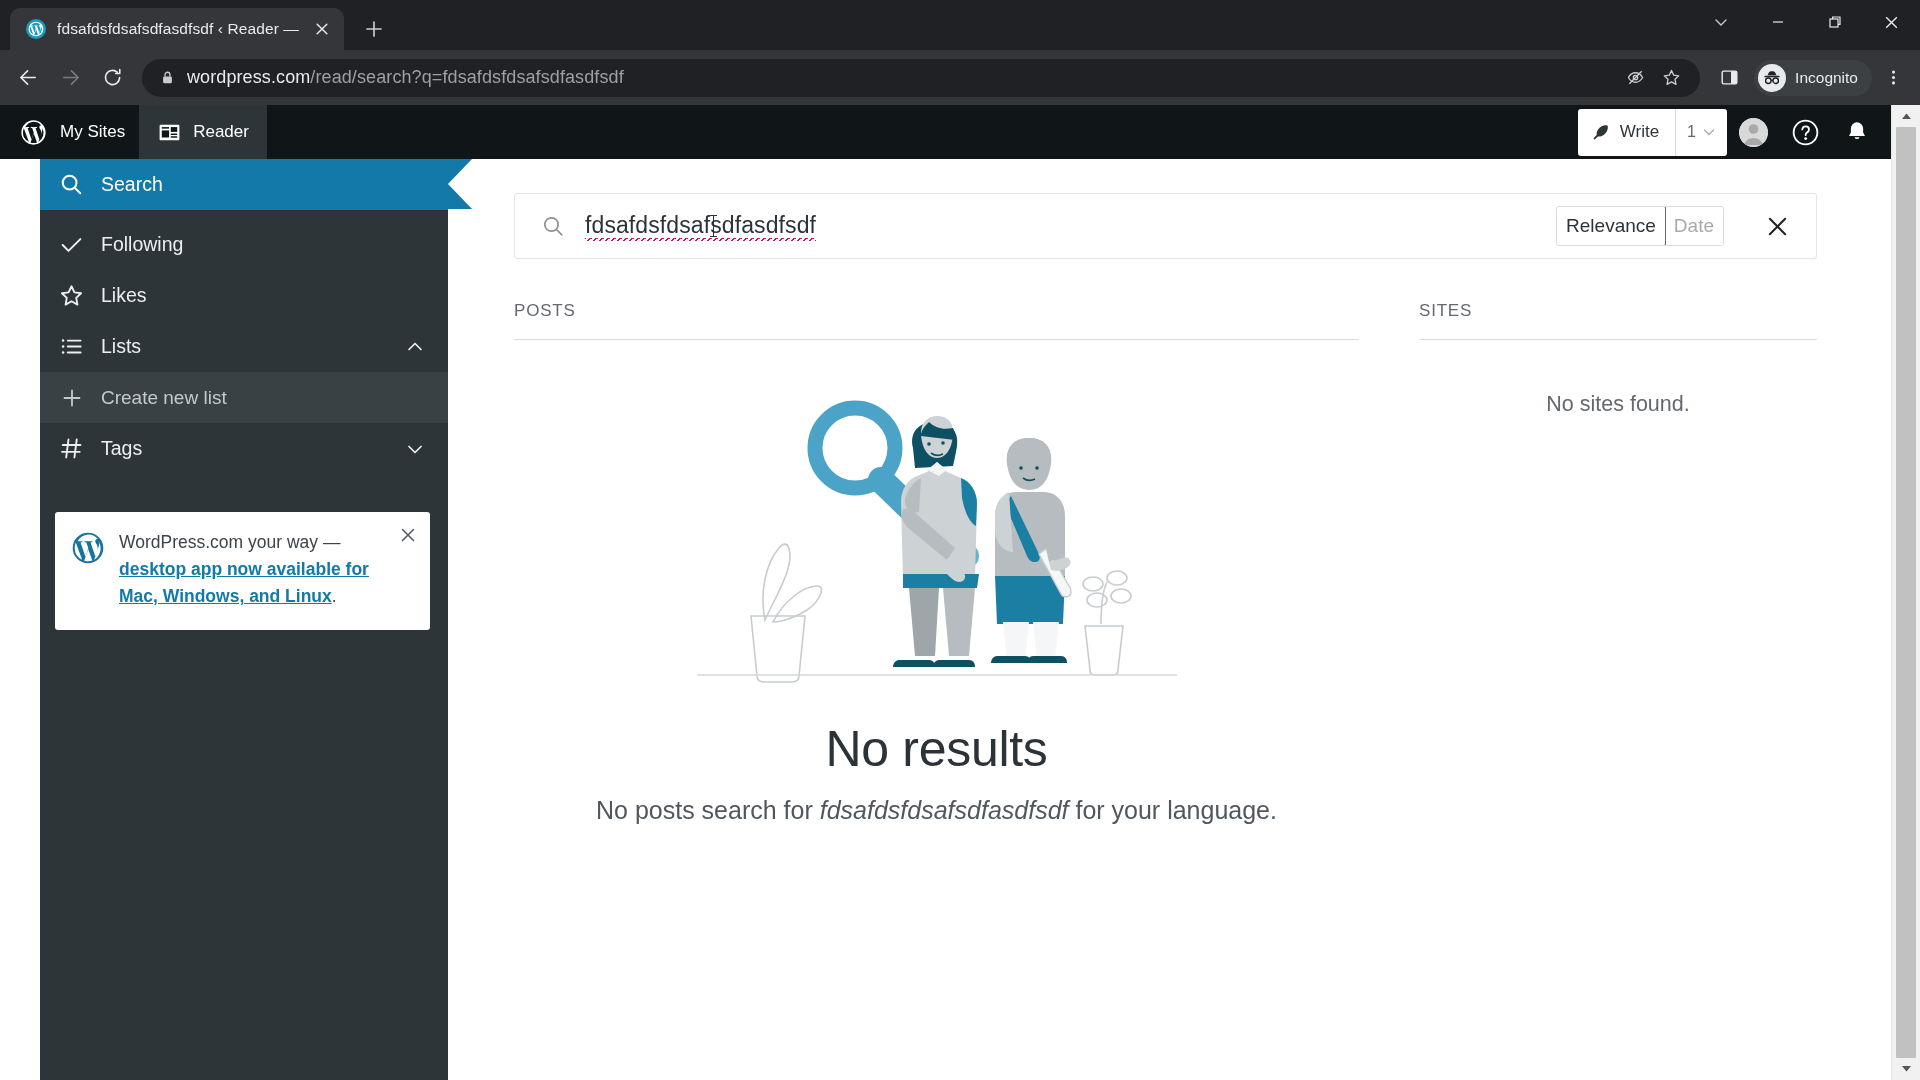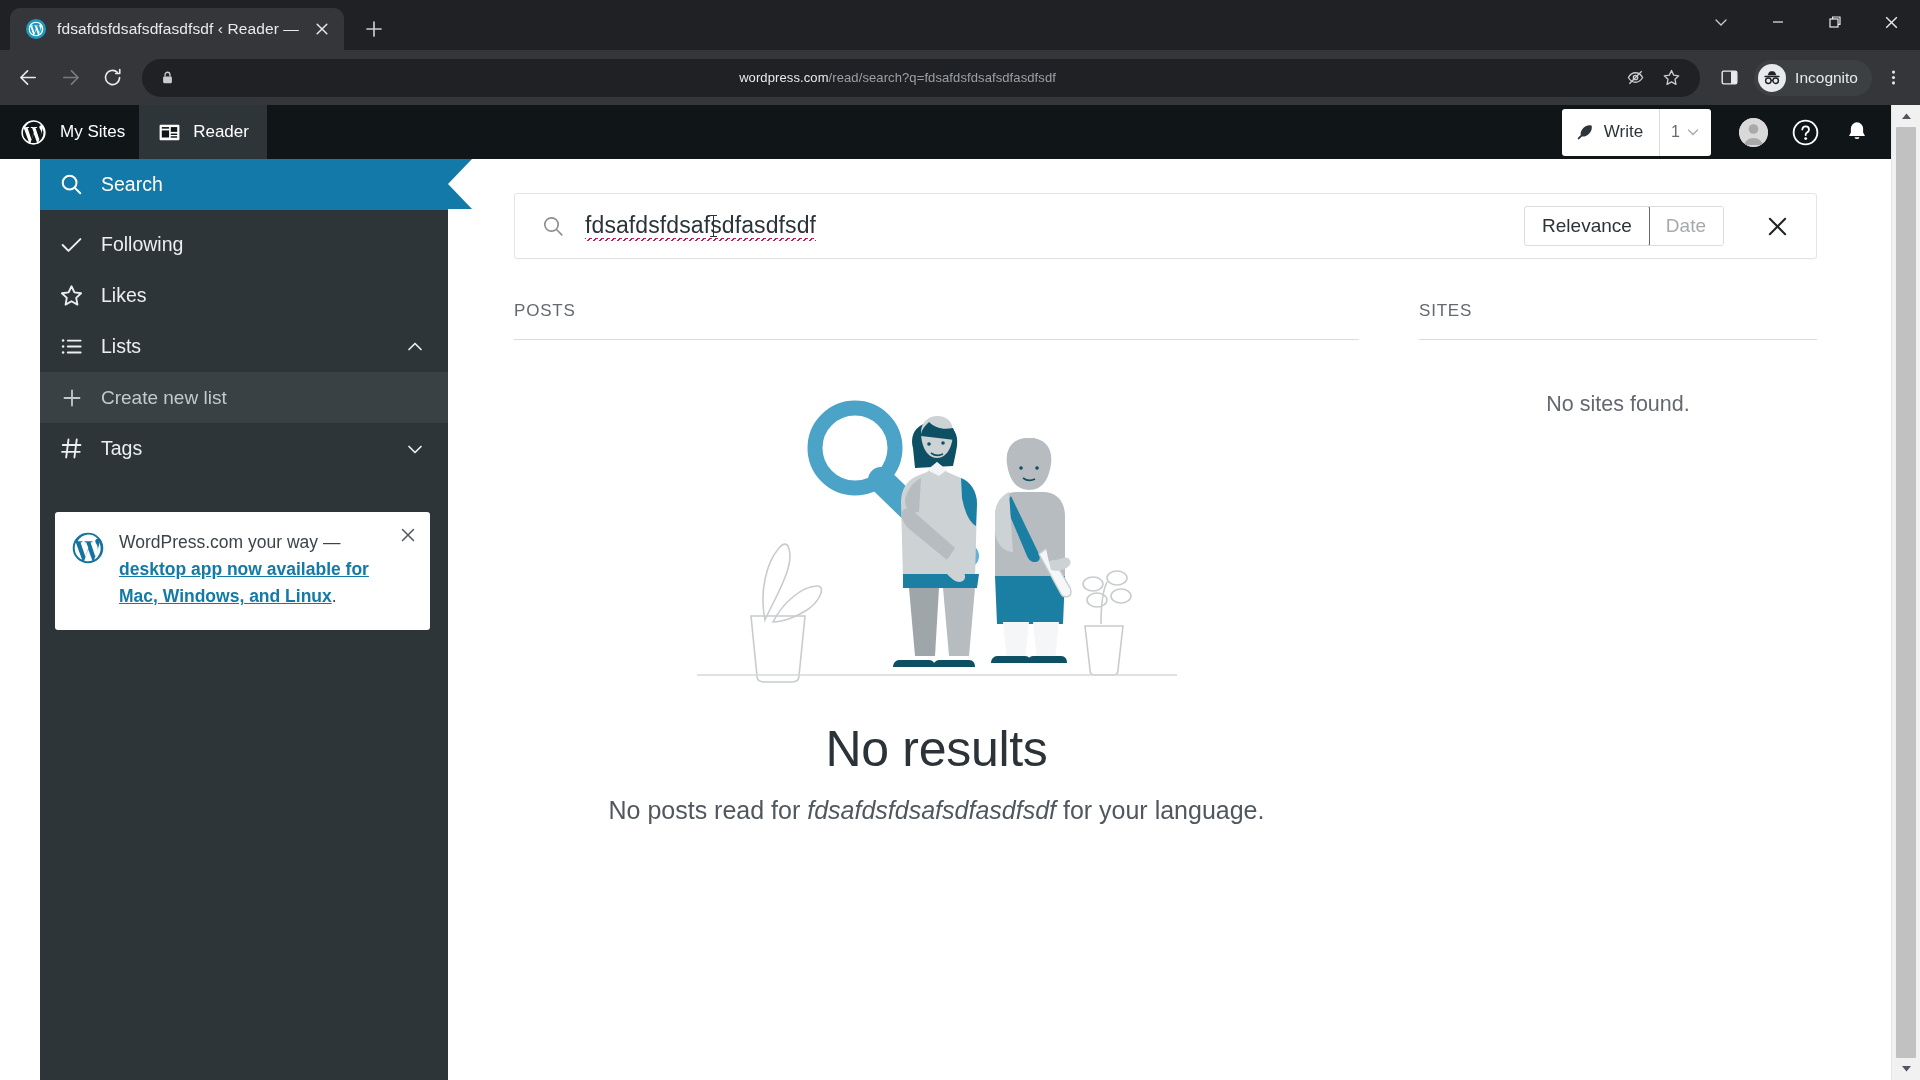--- a/index.html
+++ b/index.html
@@ -98,24 +98,23 @@
     border-radius: 19px;
     display: flex; align-items: center;
     padding: 0 14px 0 18px;
     gap: 12px;
     min-width: 0;
   }
   .lock svg { width: 15px; height: 15px; display:block; }
   .urltext {
     flex: 1;
     color: #9aa0a6;
-    font-size: 13px;
+    font-size: 18px;
     white-space: nowrap; overflow: hidden;
     letter-spacing: .1px;
-    text-align: center;
   }
   .urltext b { color: #e8eaed; font-weight: 400; }
   .omni-icons { display: flex; align-items: center; gap: 6px; }
   .omni-ic { width: 30px; height: 30px; display:flex; align-items:center; justify-content:center; }
   .omni-ic svg { width: 19px; height: 19px; }
 
   .tb-right { display: flex; align-items: center; gap: 4px; }
   .sidepanel { width: 38px; height: 38px; display:flex; align-items:center; justify-content:center; }
   .sidepanel svg { width: 19px; height: 19px; }
   .incognito-pill {
@@ -170,21 +169,20 @@
   .mb-item.wplogo { padding-left: 20px; padding-right: 14px; gap: 13px; }
   .mb-item.active { background: #2e3538; }
   .mb-logo svg { width: 27px; height: 27px; display:block; }
   .mb-reader-ic svg { width: 25px; height: 25px; display:block; }
   .mb-spacer { flex: 1; }
   .mb-right { display: flex; align-items: center; gap: 0; padding-right: 8px; }
   .write-btn {
     height: 47px; background: #fff; color: #2e3538;
     display: flex; align-items: center;
     border-radius: 3px;
-    margin-right: 16px;
     overflow: hidden;
   }
   .write-main { display: flex; align-items: center; gap: 9px; padding: 0 16px 0 14px; height: 100%; }
   .write-main svg { width: 19px; height: 19px; display:block; }
   .write-label { font-size: 17px; color: #2e3538; }
   .write-count {
     display: flex; align-items: center; gap: 6px;
     padding: 0 11px; height: 100%;
     border-left: 1px solid #dcdcde;
     color: #646970; font-size: 16px;
@@ -314,21 +312,21 @@
 
   .segmented {
     display: flex;
     border: 1px solid #dcdcde;
     border-radius: 3px;
     overflow: hidden;
     height: 40px;
     flex: 0 0 auto;
   }
   .seg {
-    padding: 0 17px;
+    padding: 0 9px;
     display: flex; align-items: center;
     font-size: 19px;
     color: #a7aaad;
     background: #fff;
   }
   .seg.active {
     color: #2c3338;
     border: 1px solid #646970;
     border-radius: 2px;
     margin: -1px;
@@ -770,21 +768,21 @@
                   <path d="M320 268h28c4 0 6 3 6 7h-40c0-4 3-7 6-7z" fill="#0d4f63"></path>
                   <path d="M356 268h28c4 0 6 3 6 7h-40c0-4 3-7 6-7z" fill="#0d4f63"></path>
                   <path d="M334 108l28 58c2 4 0 8-4 8s-6-2-8-6l-22-52z" fill="#1b7fa3"></path>
                   <path d="M362 166l22 40c2 4 10 4 10-2 0-2 0-4-2-6l-22-38z" fill="#f4f6f7" stroke="#c8ccce" stroke-width="1.4"></path>
                   <path d="M318 128c0-12 6-20 14-24l4 60c-10 0-18-10-18-22z" fill="#cdd2d4"></path>
                   <path d="M372 130c8 4 14 12 14 24 0 10-6 18-14 20l-4-18z" fill="#b6bcbf"></path>
                   <path d="M372 174l14-4c6-2 10 4 6 8-4 4-12 6-18 4z" fill="#cdd2d4"></path>
                 </svg>
 
                 <div class="empty-title">No results</div>
-                <div class="empty-sub"><span>No posts read for </span><i>fdsafdsfdsafsdfasdfsdf</i><span> for your language.</span></div>
+                <div class="empty-sub"><span>No posts search for </span><i>fdsafdsfdsafsdfasdfsdf</i><span> for your language.</span></div>
               </div>
             </div>
 
             <div class="col-sites">
               <div class="col-head">SITES</div>
               <div class="no-sites">No sites found.</div>
             </div>
 
           </div>
         </div>

